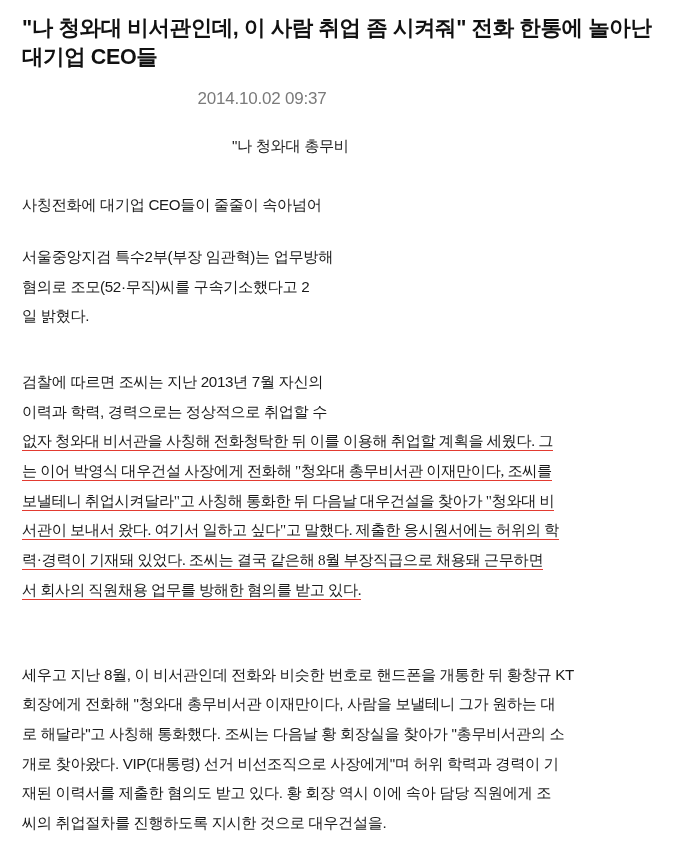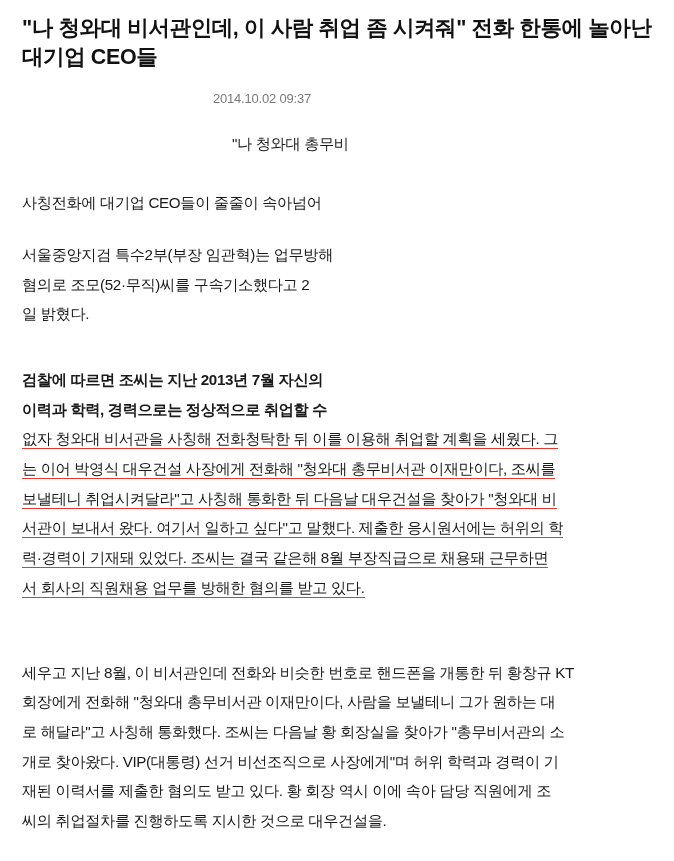--- a/index.html
+++ b/index.html
@@ -30,21 +30,21 @@
     font-weight: bold;
     letter-spacing: -0.4px;
     color: #111111;
   }
   .meta-row {
     padding: 18px 0 0 0;
     text-align: center;
     margin-left: -150px;
   }
   .timestamp {
-    font-size: 13px;
+    font-size: 17px;
     color: #7a7a7a;
     letter-spacing: -0.2px;
     text-align: right;
   }
   .article {
     padding: 22px 12px 0 12px;
     font-size: 15.2px;
     line-height: 1.95;
     letter-spacing: -0.35px;
     color: #1a1a1a;
@@ -55,25 +55,25 @@
   }
   .para.lead {
     text-indent: 0;
   }
   .para.lead .lead-indent {
     display: inline-block;
     width: 210px;
   }
   .para.nogap {
     margin-bottom: 0;
-    font-weight: bold;
   }
   .underline-red {
     border-bottom: 1.6px solid #e23a30;
     padding-bottom: 1px;
+    font-family: Liberation Serif, serif;
   }
   .block-underlined {
     margin: 0 0 26px 0;
   }
   .block-underlined .line {
     display: block;
     line-height: 1.95;
   }
   .spacer-14 { height: 14px; }
 </style>

